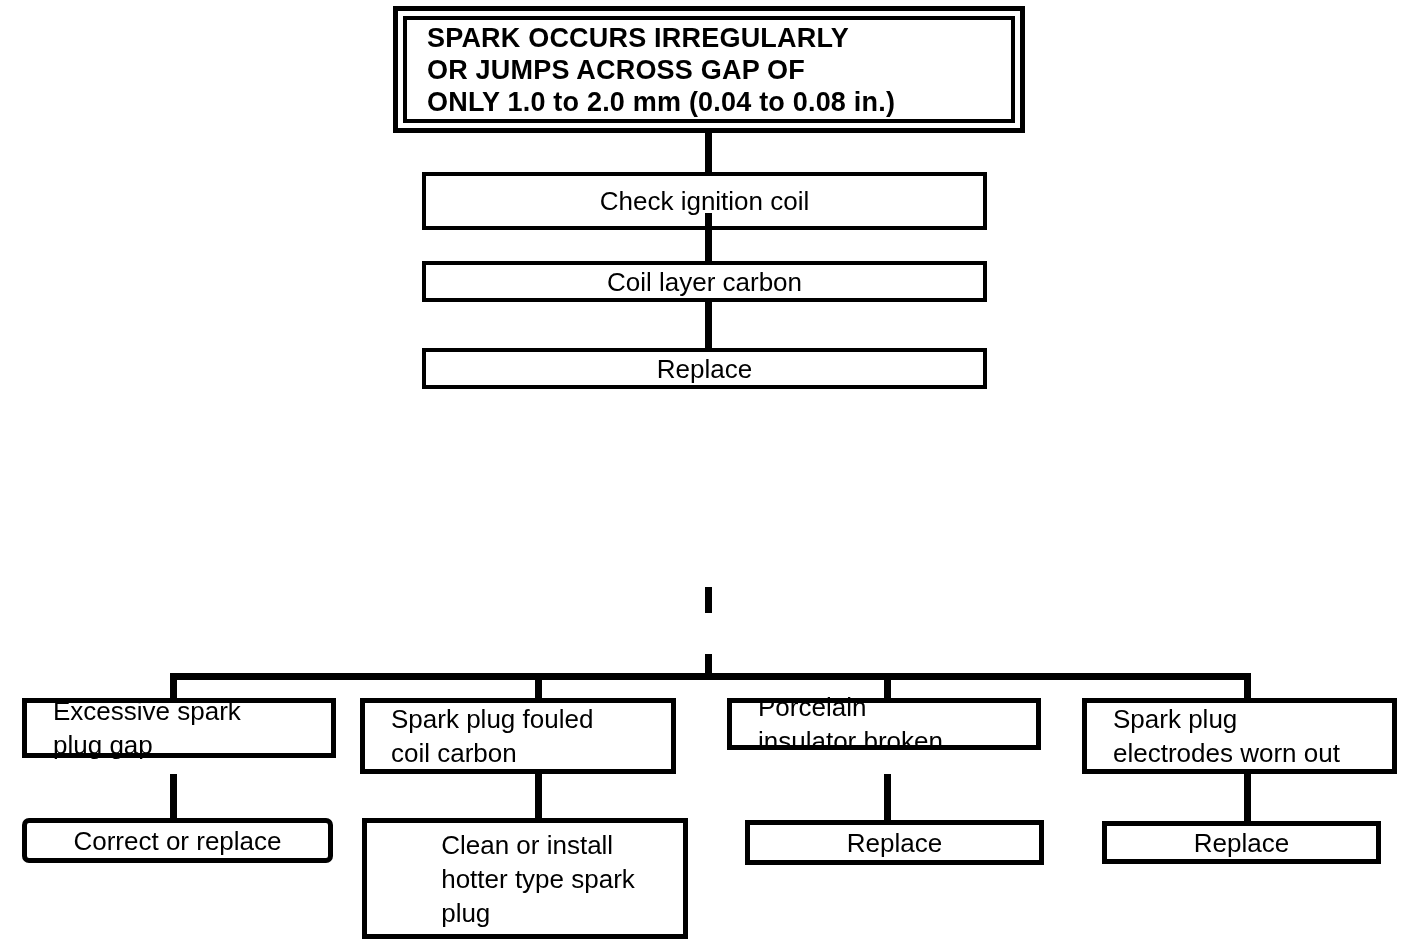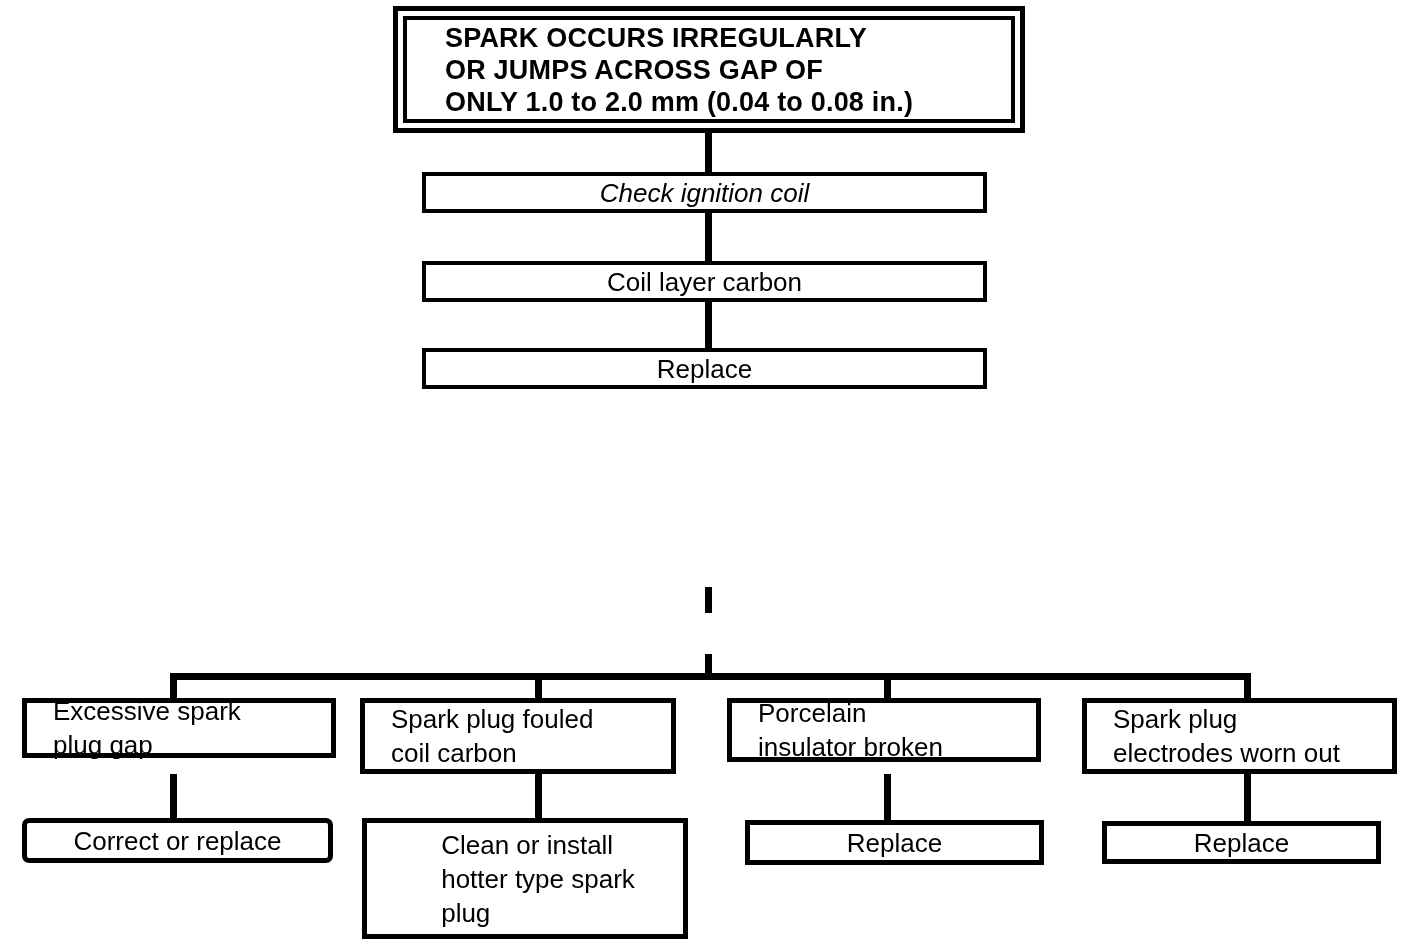--- a/index.html
+++ b/index.html
@@ -25,21 +25,21 @@
     padding: 5px;
   }
   .dbox-inner {
     box-sizing: border-box;
     border: 4px solid #000;
     width: 100%;
     height: 100%;
     display: flex;
     flex-direction: column;
     justify-content: center;
-    padding-left: 38px;
+    padding-left: 20px;
     font-weight: bold;
     font-size: 27px;
     line-height: 32px;
     letter-spacing: 0.2px;
     white-space: pre-line;
   }
   
   .box {
     position: absolute;
     box-sizing: border-box;
@@ -69,21 +69,21 @@
 <div class="canvas">
 
   <div class="dbox" style="left:393px; top:6px; width:632px; height:127px;">
     <div class="dbox-inner">SPARK OCCURS IRREGULARLY
 OR JUMPS ACROSS GAP OF
 ONLY 1.0 to 2.0 mm (0.04 to 0.08 in.)</div>
   </div>
 
   <div class="vline" style="left:705px; top:133px; height:39px;"></div>
 
-  <div class="box center" style="left:422px; top:172px; width:565px; height:41px;font-style:italic;">
+  <div class="box center" style="left:422px; top:172px; width:565px; height:58px;">
     <span>Check ignition coil</span>
   </div>
 
   <div class="vline" style="left:705px; top:213px; height:48px;"></div>
 
   <div class="box center" style="left:422px; top:261px; width:565px; height:41px;">
     <span>Coil layer carbon</span>
   </div>
 
   <div class="vline" style="left:705px; top:302px; height:46px;"></div>
@@ -105,21 +105,21 @@
   <div class="vline" style="left:1244px; top:680px; height:18px;"></div>
 
   <div class="box thick left" style="left:22px; top:698px; width:314px; height:60px;">
     <span>Excessive spark
 plug gap</span>
   </div>
   <div class="box thick left" style="left:360px; top:698px; width:316px; height:76px;">
     <span>Spark plug fouled
 coil carbon</span>
   </div>
-  <div class="box thick left" style="left:727px; top:698px; width:314px; height:64px;">
+  <div class="box thick left" style="left:727px; top:698px; width:314px; height:52px;">
     <span>Porcelain
 insulator broken</span>
   </div>
   <div class="box thick left" style="left:1082px; top:698px; width:315px; height:76px;">
     <span>Spark plug
 electrodes worn out</span>
   </div>
 
   <div class="vline" style="left:170px; top:774px; height:44px;"></div>
   <div class="vline" style="left:535px; top:774px; height:44px;"></div>

